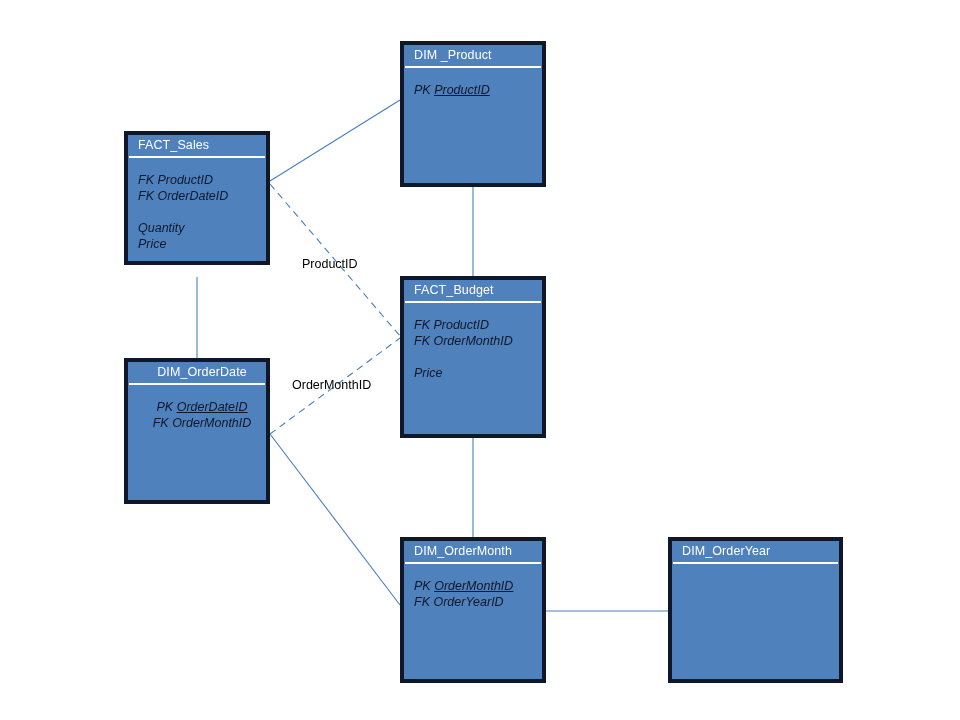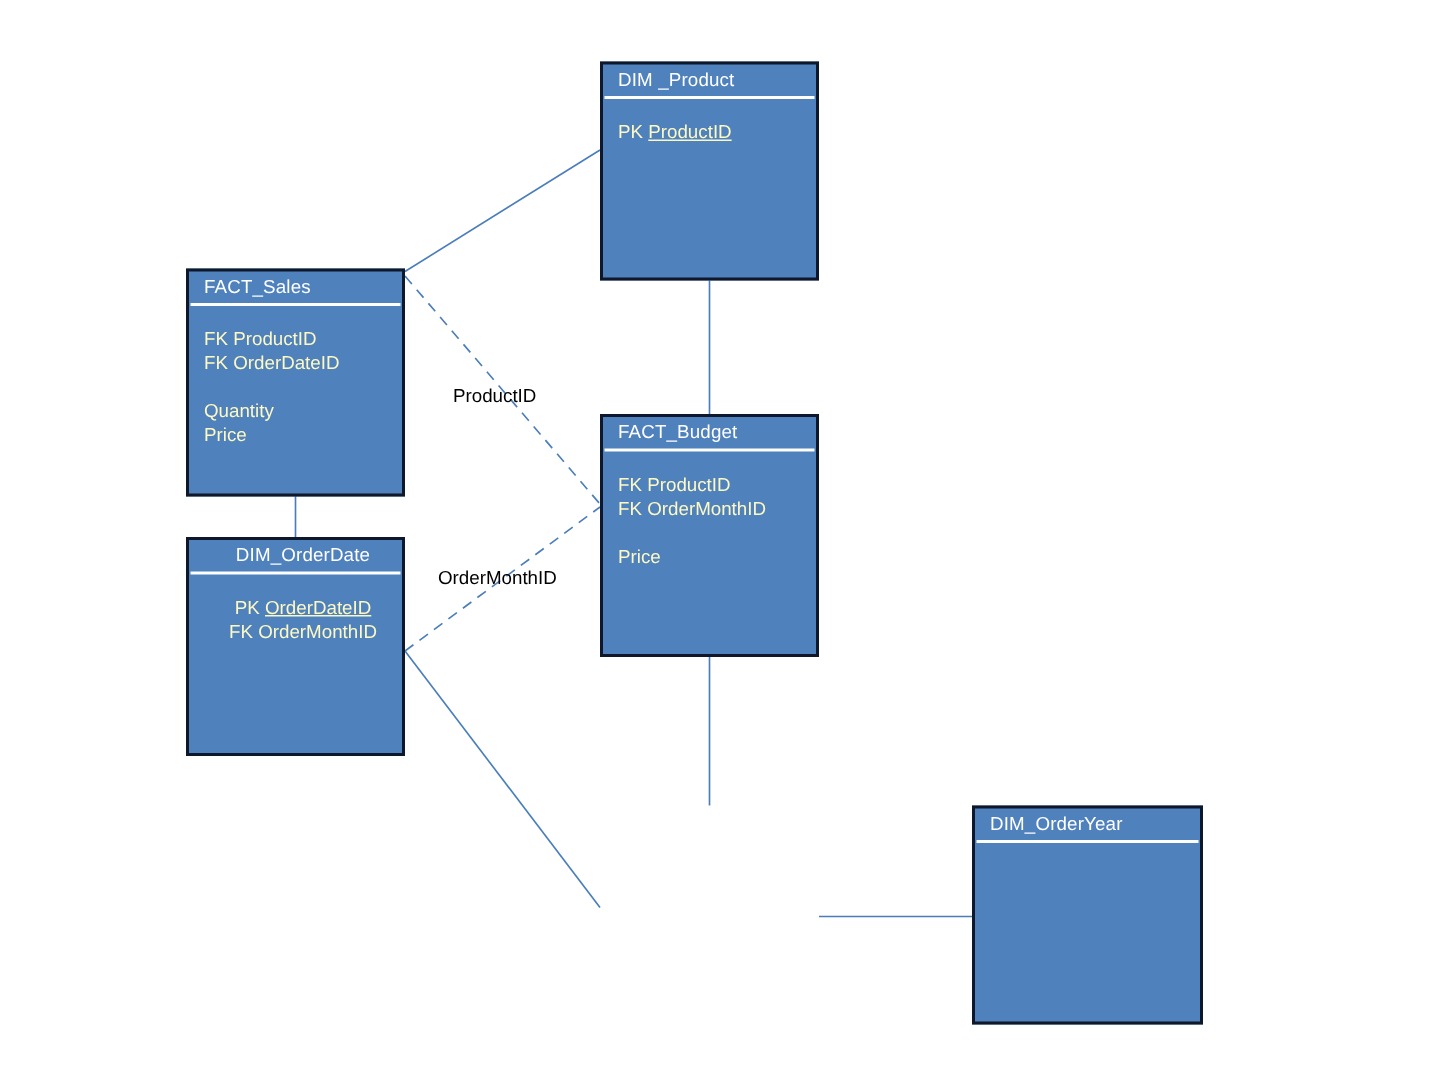--- a/index.html
+++ b/index.html
@@ -21,21 +21,21 @@
     left: 0;
     top: 0;
     width: 960px;
     height: 720px;
     pointer-events: none;
   }
   .entity {
     position: absolute;
     box-sizing: border-box;
     background: #4f81bd;
-    border: 2px solid #0f172a;
+    border: 4px solid #0f172a;
     color: #ffffff;
     z-index: 2;
   }
   .entity-title {
     font-size: 12.5px;
     line-height: 16px;
     padding: 2px 0 3px 10px;
     color: #ffffff;
     white-space: nowrap;
     letter-spacing: 0.1px;
@@ -44,23 +44,24 @@
     height: 2px;
     background: #ffffff;
     margin: 0 1px 0 1px;
   }
   .entity-body {
     padding: 14px 0 0 10px;
   }
   .attr {
     font-size: 12.5px;
     line-height: 16px;
-    color: #fef9c3;
+    color: #0f172a;
     white-space: nowrap;
     min-height: 16px;
+    font-style: italic;
   }
   .attr .key {
     text-decoration: none;
   }
   .attr .name-underline {
     text-decoration: underline;
   }
   .attr.spacer {
     height: 16px;
   }
@@ -98,21 +99,21 @@
   </svg>
 
   <div class="entity" style="left:400px; top:41px; width:146px; height:146px;">
     <div class="entity-title">DIM _Product</div>
     <div class="entity-rule"></div>
     <div class="entity-body">
       <div class="attr"><span class="key">PK</span> <span class="name-underline">ProductID</span></div>
     </div>
   </div>
 
-  <div class="entity" style="left:124px; top:131px; width:146px; height:152px;margin-top:48px;">
+  <div class="entity" style="left:124px; top:131px; width:146px; height:134px;">
     <div class="entity-title">FACT_Sales</div>
     <div class="entity-rule"></div>
     <div class="entity-body">
       <div class="attr"><span class="key">FK</span> <span>ProductID</span></div>
       <div class="attr"><span class="key">FK</span> <span>OrderDateID</span></div>
       <div class="attr spacer"></div>
       <div class="attr"><span>Quantity</span></div>
       <div class="attr"><span>Price</span></div>
     </div>
   </div>
@@ -130,22 +131,30 @@
 
   <div class="entity" style="left:124px; top:358px; width:146px; height:146px;text-align:center;">
     <div class="entity-title">DIM_OrderDate</div>
     <div class="entity-rule"></div>
     <div class="entity-body">
       <div class="attr"><span class="key">PK</span> <span class="name-underline">OrderDateID</span></div>
       <div class="attr"><span class="key">FK</span> <span>OrderMonthID</span></div>
     </div>
   </div>
 
+  <div class="entity" style="left:400px; top:537px; width:146px; height:146px;">
+    <div class="entity-title">DIM_OrderMonth</div>
+    <div class="entity-rule"></div>
+    <div class="entity-body">
+      <div class="attr"><span class="key">PK</span> <span class="name-underline">OrderMonthID</span></div>
+      <div class="attr"><span class="key">FK</span> <span>OrderYearID</span></div>
+    </div>
+  </div>
 
-  <div class="entity" style="left:648px; top:537px; width:154px; height:146px;">
+  <div class="entity" style="left:668px; top:537px; width:175px; height:146px;">
     <div class="entity-title">DIM_OrderYear</div>
     <div class="entity-rule"></div>
   </div>
 
   <div class="edge-label" style="left:302px; top:257px;">ProductID</div>
   <div class="edge-label" style="left:292px; top:378px;">OrderMonthID</div>
 
 </div>
 
 </body></html>

